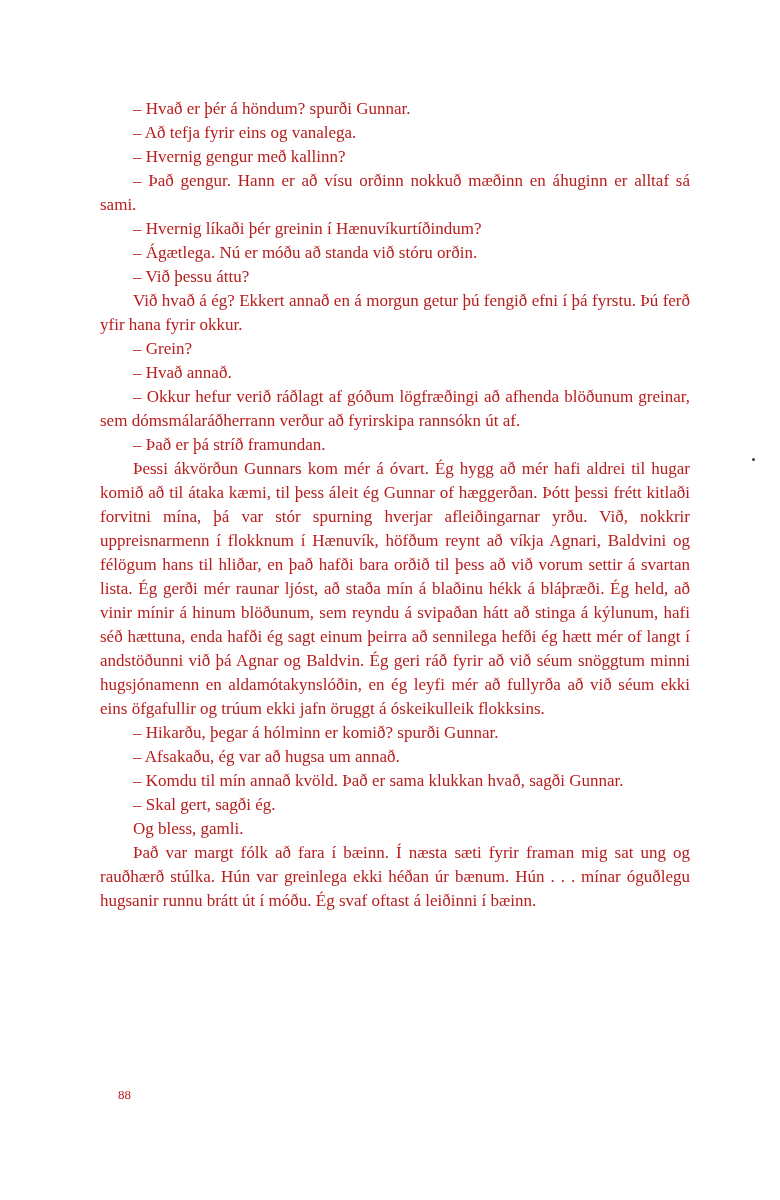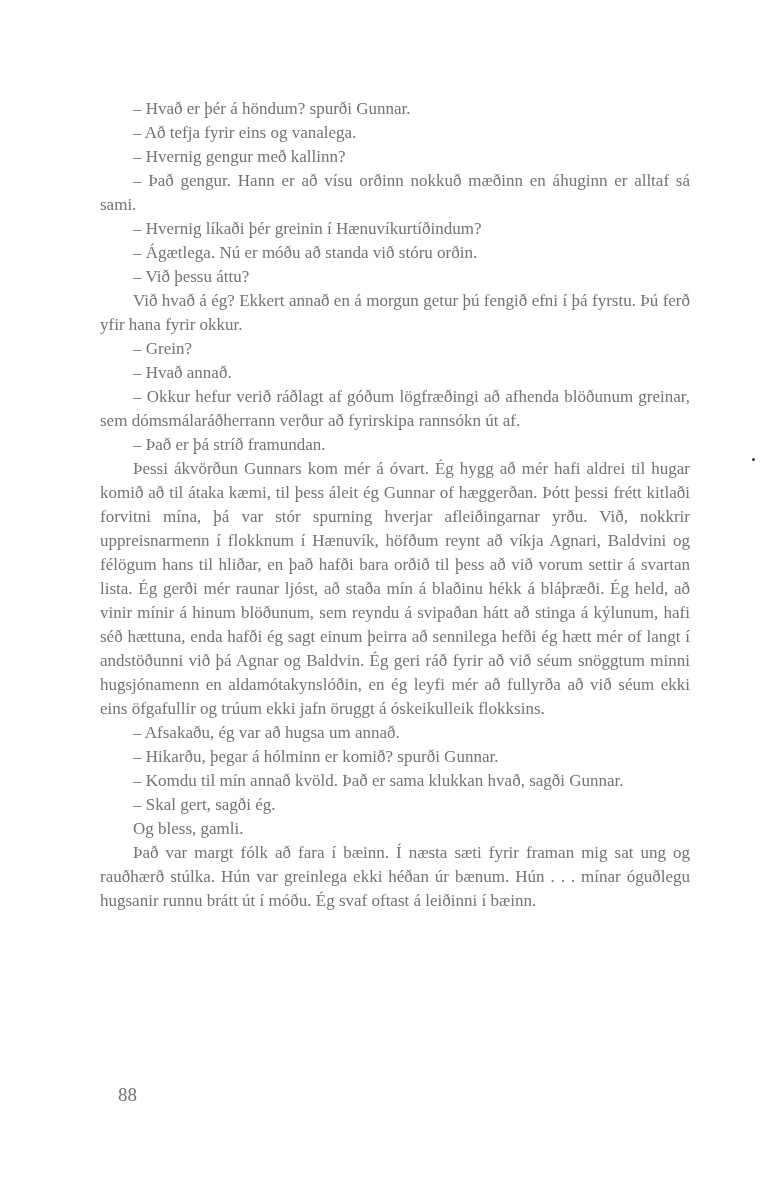--- a/index.html
+++ b/index.html
@@ -7,21 +7,21 @@
     padding: 0;
     background: #ffffff;
   }
   .page {
     position: relative;
     width: 780px;
     height: 1200px;
     background: #ffffff;
     overflow: hidden;
     font-family: "Liberation Serif", "DejaVu Serif", serif;
-    color: #737373;
+    color: #b91c1c;
   }
   .text-block {
     position: absolute;
     left: 100px;
     top: 97px;
     width: 590px;
     font-size: 17px;
     line-height: 24px;
     text-align: justify;
     hyphens: manual;
@@ -29,21 +29,21 @@
   }
   .text-block p.para {
     margin: 0;
     padding: 0;
     text-indent: 33px;
   }
   .page-number {
     position: absolute;
     left: 118px;
     top: 1085px;
-    font-size: 19px;
+    font-size: 13px;
     line-height: 20px;
   }
   .print-speck {
     position: absolute;
     left: 752px;
     top: 458px;
     width: 3px;
     height: 3px;
     background: #3a3a3a;
     border-radius: 50%;
@@ -60,22 +60,22 @@
       <p class="para">– Það gengur. Hann er að vísu orðinn nokkuð mæðinn en áhuginn er alltaf sá sami.</p>
       <p class="para">– Hvernig líkaði þér greinin í Hænuvíkurtíðindum?</p>
       <p class="para">– Ágætlega. Nú er móðu að standa við stóru orðin.</p>
       <p class="para">– Við þessu áttu?</p>
       <p class="para">Við hvað á ég? Ekkert annað en á morgun getur þú fengið efni í þá fyrstu. Þú ferð yfir hana fyrir okkur.</p>
       <p class="para">– Grein?</p>
       <p class="para">– Hvað annað.</p>
       <p class="para">– Okkur hefur verið ráðlagt af góðum lögfræðingi að afhenda blöðunum greinar, sem dómsmálaráðherrann verður að fyrirskipa rannsókn út af.</p>
       <p class="para">– Það er þá stríð framundan.</p>
       <p class="para">Þessi ákvörðun Gunnars kom mér á óvart. Ég hygg að mér hafi aldrei til hugar komið að til átaka kæmi, til þess áleit ég Gunnar of hæggerðan. Þótt þessi frétt kitlaði forvitni mína, þá var stór spurning hverjar afleiðingarnar yrðu. Við, nokkrir uppreisnarmenn í flokknum í Hænuvík, höfðum reynt að víkja Agnari, Baldvini og félögum hans til hliðar, en það hafði bara orðið til þess að við vorum settir á svart­an lista. Ég gerði mér raunar ljóst, að staða mín á blaðinu hékk á bláþræði. Ég held, að vinir mínir á hinum blöðunum, sem reyndu á svipaðan hátt að stinga á kýlunum, hafi séð hættuna, enda hafði ég sagt einum þeirra að sennilega hefði ég hætt mér of langt í andstöðunni við þá Agnar og Baldvin. Ég geri ráð fyrir að við séum snöggtum minni hugsjónamenn en aldamótakynslóðin, en ég leyfi mér að fullyrða að við séum ekki eins öfgafullir og trúum ekki jafn öruggt á óskeikulleik flokksins.</p>
+      <p class="para">– Hikarðu, þegar á hólminn er komið? spurði Gunnar.</p>
       <p class="para">– Afsakaðu, ég var að hugsa um annað.</p>
-      <p class="para">– Hikarðu, þegar á hólminn er komið? spurði Gunnar.</p>
       <p class="para">– Komdu til mín annað kvöld. Það er sama klukkan hvað, sagði Gunnar.</p>
       <p class="para">– Skal gert, sagði ég.</p>
       <p class="para">Og bless, gamli.</p>
       <p class="para">Það var margt fólk að fara í bæinn. Í næsta sæti fyrir framan mig sat ung og rauðhærð stúlka. Hún var greinlega ekki héðan úr bænum. Hún . . . mínar óguð­legu hugsanir runnu brátt út í móðu. Ég svaf oftast á leiðinni í bæinn.</p>
     </div>
   <div class="page-number">88</div>
   <div class="print-speck"></div>
 </div>
 
 </body></html>

